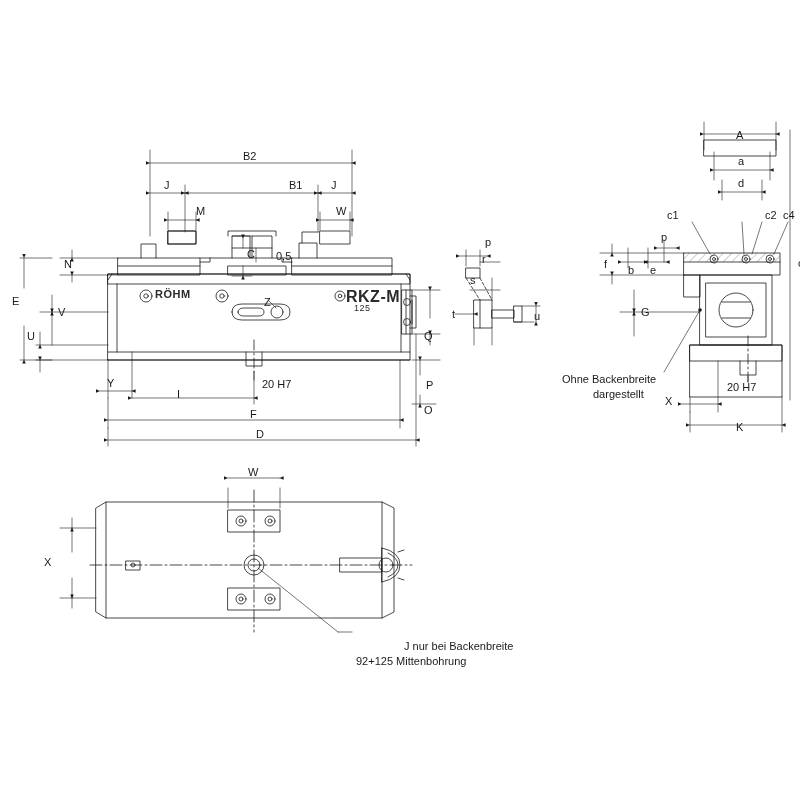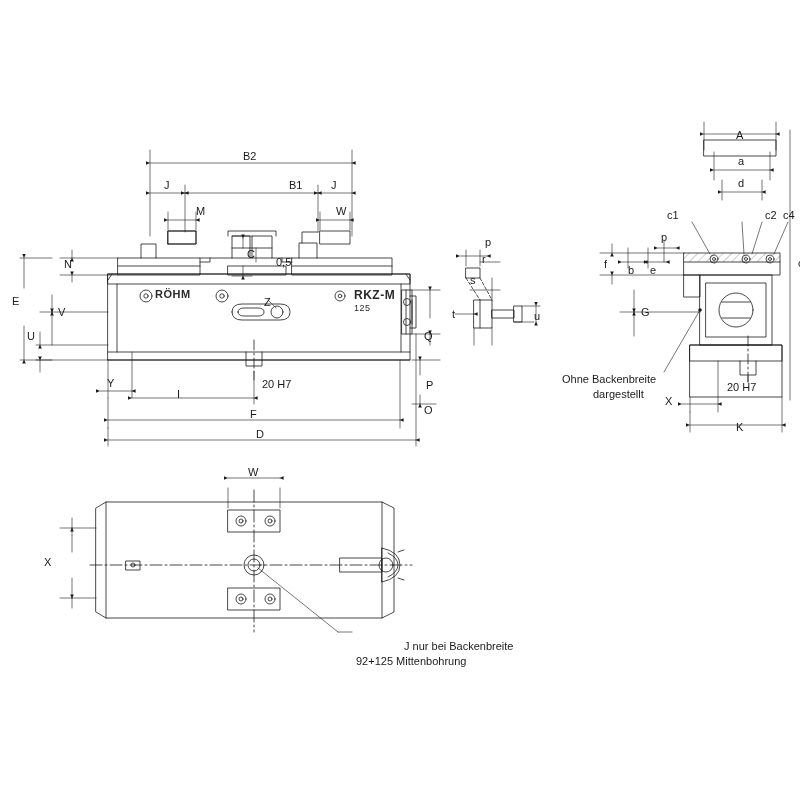--- a/index.html
+++ b/index.html
@@ -352,32 +352,32 @@
         <line x1="72" y1="578" x2="72" y2="598"></line>
 
         <line x1="258" y1="568" x2="338" y2="632"></line>
         <line x1="338" y1="632" x2="352" y2="632"></line>
       </g>
 
     </g>
   </svg>
 
   <div class="brand" style="left:119px; top:288px; font-size:11px;">RÖHM</div>
-  <div class="brand" style="left:318px; top:288px; font-size:12px;">RKZ-M</div>
+  <div class="brand" style="left:310px; top:288px; font-size:16px;">RKZ-M</div>
   <div class="brand" style="left:318px; top:303px; font-size:9px; font-weight:normal;">125</div>
 
   <div class="lbl" style="left:243px; top:150px;">B2</div>
   <div class="lbl" style="left:244px; top:179px;padding-left:45px;">B1</div>
   <div class="lbl" style="left:164px; top:179px;">J</div>
   <div class="lbl" style="left:331px; top:179px;">J</div>
   <div class="lbl" style="left:196px; top:205px;">M</div>
   <div class="lbl" style="left:336px; top:205px;">W</div>
   <div class="lbl" style="left:247px; top:248px;">C</div>
 
-  <div class="lbl" style="left:252px; top:256px;padding-left:24px;">0,5</div>
+  <div class="lbl" style="left:252px; top:250px;padding-left:24px;">0,5</div>
   <div class="lbl" style="left:64px; top:258px;">N</div>
   <div class="lbl" style="left:12px; top:295px;">E</div>
   <div class="lbl" style="left:58px; top:306px;">V</div>
   <div class="lbl" style="left:27px; top:330px;">U</div>
   <div class="lbl" style="left:264px; top:296px;">Z</div>
   <div class="lbl" style="left:107px; top:377px;">Y</div>
   <div class="lbl" style="left:177px; top:388px;">I</div>
   <div class="lbl" style="left:250px; top:408px;">F</div>
   <div class="lbl" style="left:256px; top:428px;">D</div>
   <div class="lbl" style="left:262px; top:378px;">20 H7</div>

